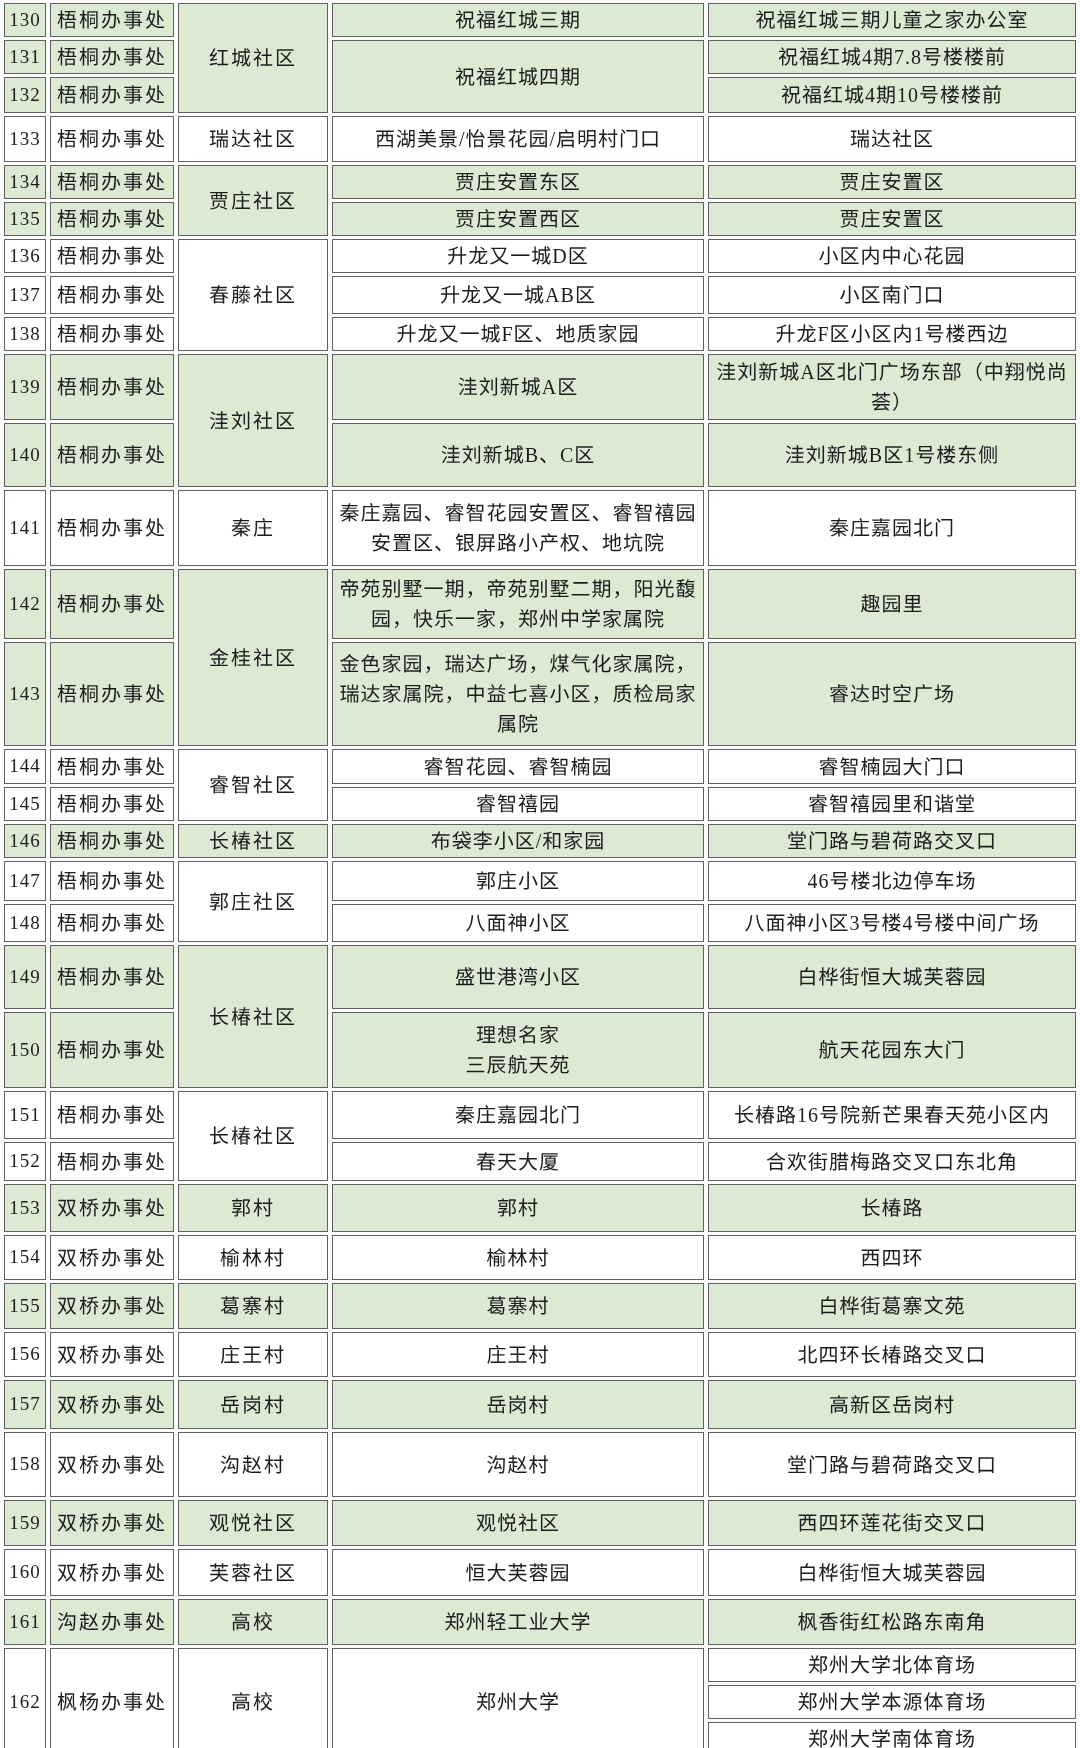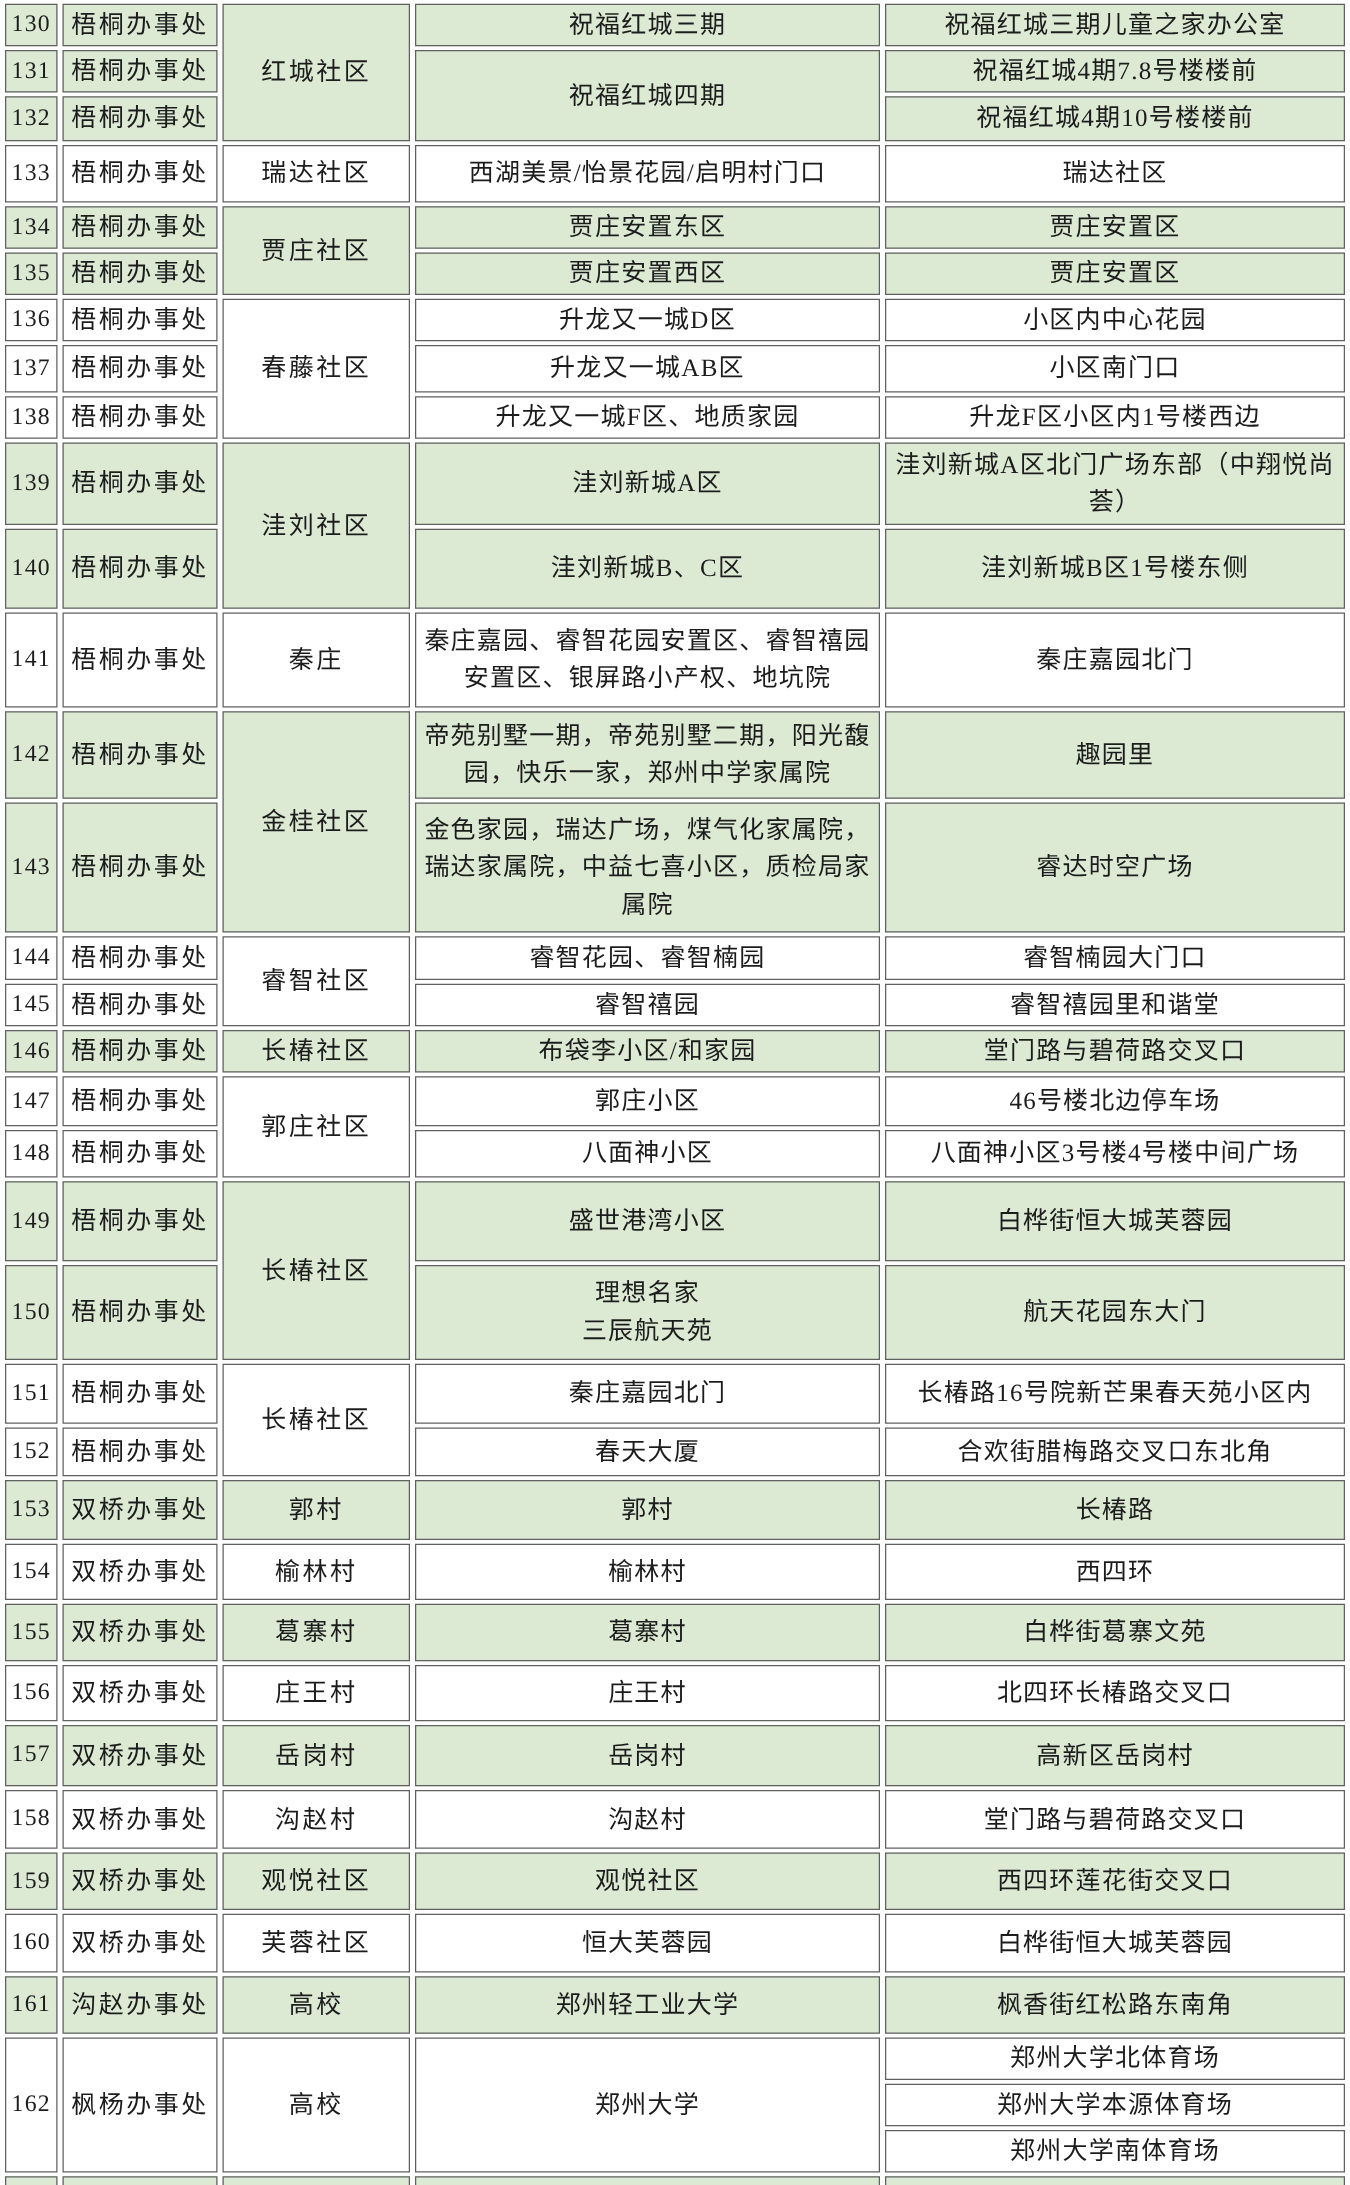--- a/index.html
+++ b/index.html
@@ -228,21 +228,21 @@
   <td class="area">庄王村</td>
   <td class="loc">北四环长椿路交叉口</td>
 </tr>
 <tr class="g" style="height:49px">
   <td class="num">157</td>
   <td class="office">双桥办事处</td>
   <td class="comm">岳岗村</td>
   <td class="area">岳岗村</td>
   <td class="loc">高新区岳岗村</td>
 </tr>
-<tr class="w" style="height:47px">
+<tr class="w" style="height:65px">
   <td class="num">158</td>
   <td class="office">双桥办事处</td>
   <td class="comm">沟赵村</td>
   <td class="area">沟赵村</td>
   <td class="loc">堂门路与碧荷路交叉口</td>
 </tr>
 <tr class="g" style="height:46px">
   <td class="num">159</td>
   <td class="office">双桥办事处</td>
   <td class="comm">观悦社区</td>

